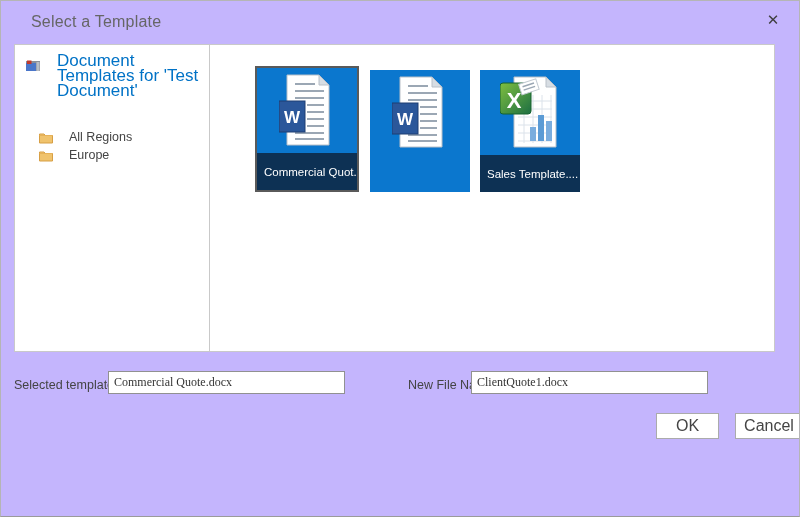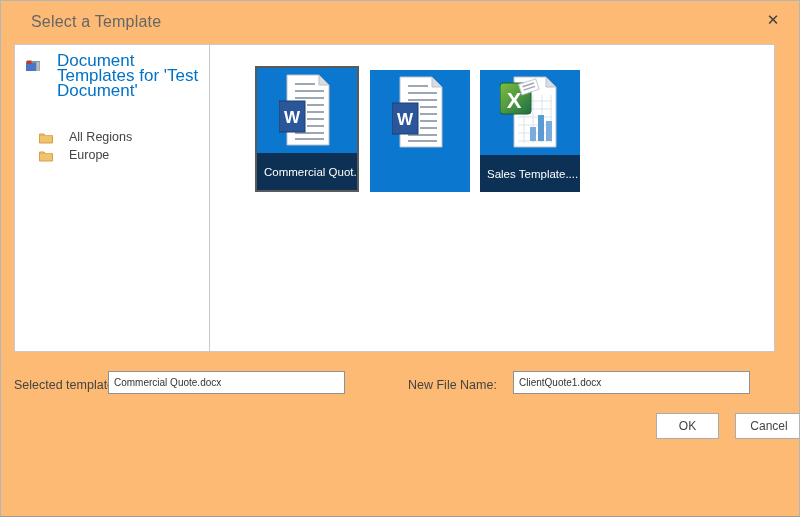--- a/index.html
+++ b/index.html
@@ -11,21 +11,21 @@
     --excel_green_dark:#1d6f42;
     --excel_green_light:#7fbf3f;
     --folder_fill:#f0c36d;
     --folder_edge:#d79f45;
     --border_gray:#c9c9c9;
     --text_gray:#444444;
     --title_gray:#666666;
   }
   html,body{margin:0;padding:0;background:#e9e9e9;}
   .dialog{
-    position:relative;width:798px;height:515px;background:#fdba74;
+    position:relative;width:798px;height:515px;background:#c4b5fd;
     border:1px solid #b5b5b5;border-bottom-color:#9a9a9a;
     font-family:"Liberation Sans","DejaVu Sans",sans-serif;
     overflow:hidden;
   }
   .dlg-title{
     position:absolute;left:30px;top:12px;font-size:16px;color:var(--title_gray);
     letter-spacing:.2px;
   }
   .dlg-close{
     position:absolute;left:758px;top:6px;width:28px;height:26px;
@@ -60,26 +60,26 @@
   .tile .tile-label{
     position:absolute;left:0;right:0;bottom:0;height:37px;background:var(--tile_label_bg);
     color:#ffffff;font-size:11.5px;display:flex;align-items:center;padding:0 7px;
     white-space:nowrap;overflow:hidden;
   }
   .form-label{
     position:absolute;font-size:12.5px;color:var(--text_gray);white-space:nowrap;
   }
   .form-input{
     position:absolute;height:23px;width:237px;border:1px solid #919191;background:#fff;
-    font-family:Liberation Sans, sans-serif;font-size:10px;color:#333;
+    font-family:Liberation Serif, serif;font-size:12px;color:#333;
     padding:0 0 0 5px;box-sizing:border-box;outline:none;
   }
   .btn{
     position:absolute;height:26px;background:#ffffff;border:1px solid #ababab;
-    font-family:"Liberation Sans","DejaVu Sans",sans-serif;font-size:12px;color:#444;
+    font-family:"Liberation Sans","DejaVu Sans",sans-serif;font-size:16px;color:#444;
     cursor:pointer;padding:0;
   }
   .btn-ok{left:655px;top:412px;width:63px;}
   .btn-cancel{left:734px;top:412px;width:68px;}
 </style>
 </head>
 <body>
 
 <div class="dialog">
 
@@ -206,18 +206,18 @@
         <div class="tile-label">Sales Template....</div>
       </div>
 
     </div>
   </div>
 
   <label class="form-label" style="left:13px;top:377px;">Selected template:</label>
   <input class="form-input" style="left: 107px; top: 370px;" value="Commercial Quote.docx">
 
   <label class="form-label" style="left:407px;top:377px;">New File Name:</label>
-  <input class="form-input" style="left: 512px; top: 370px;" value="ClientQuote1.docx">
+  <input class="form-input" style="left: 470px; top: 370px;" value="ClientQuote1.docx">
 
   <button class="btn btn-ok">OK</button>
   <button class="btn btn-cancel">Cancel</button>
 
 </div>
 
 </body></html>

